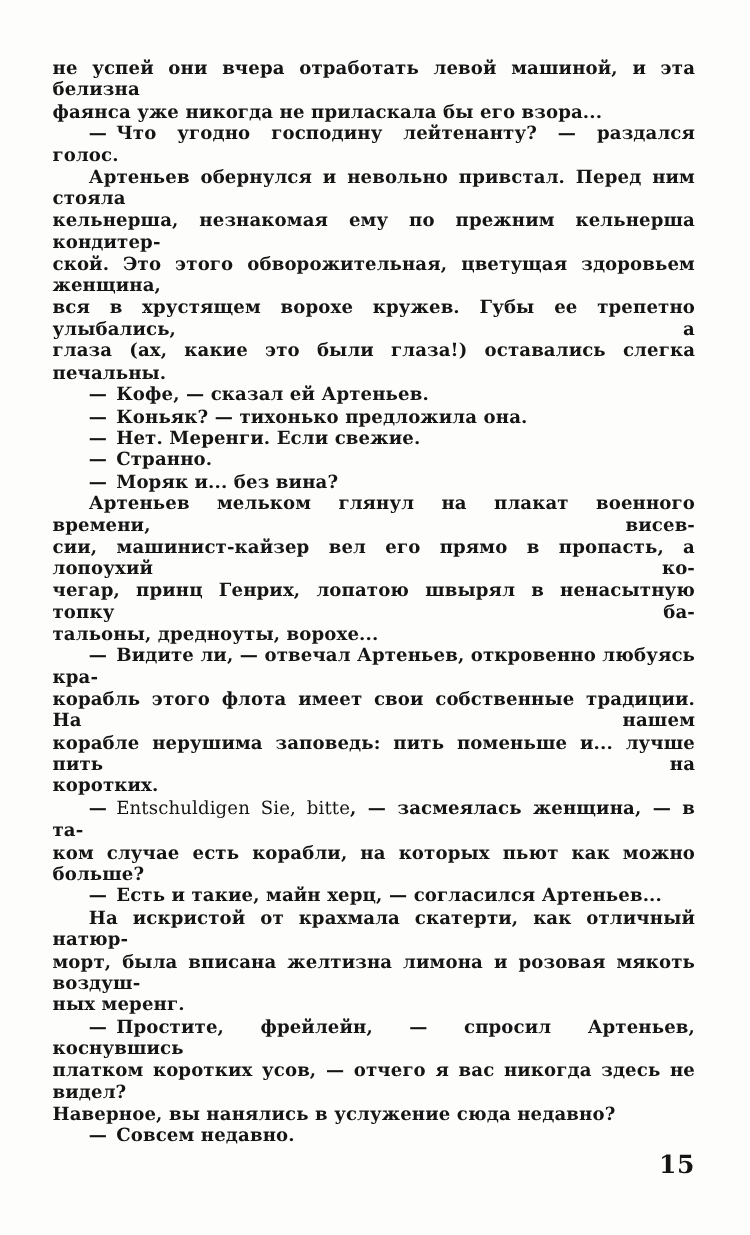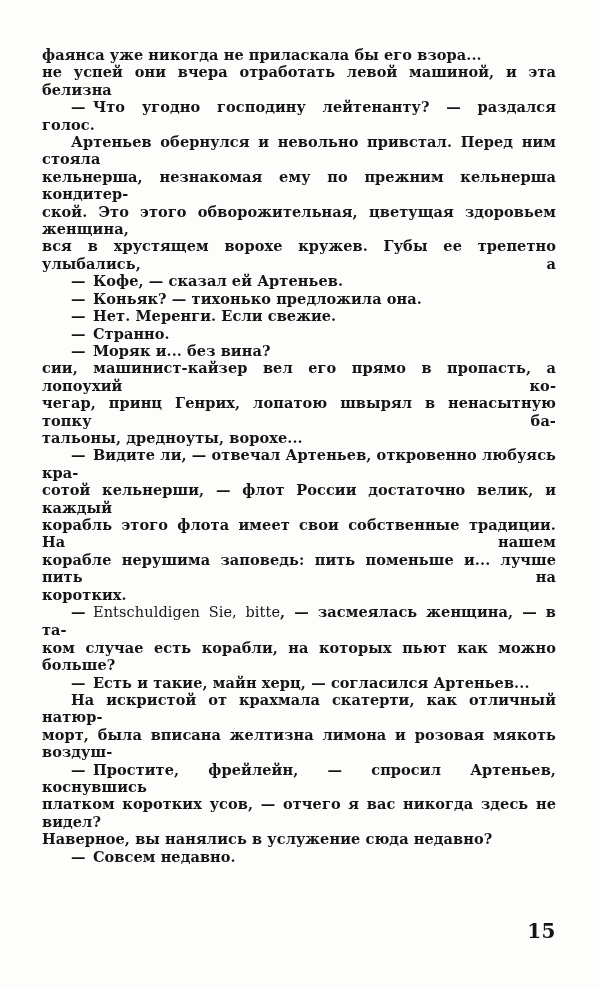--- a/index.html
+++ b/index.html
@@ -47,44 +47,46 @@
     font-size: 20px;
     font-weight: 700;
     letter-spacing: 0.5px;
   }
 </style>
 </head>
 <body>
 
 <div class="page">
   <div class="text-column">
+      <div class="line">не успей они вчера отработать левой машиной, и эта белизна</div>
       <div class="line para-last">фаянса уже никогда не приласкала бы его взора...</div>
-      <div class="line">не успей они вчера отработать левой машиной, и эта белизна</div>
       <div class="line para-first para-last">— Что угодно господину лейтенанту? — раздался голос.</div>
       <div class="line para-first">Артеньев обернулся и невольно привстал. Перед ним стояла</div>
       <div class="line">кельнерша, незнакомая ему по прежним кельнерша кондитер-</div>
       <div class="line">ской. Это этого обворожительная, цветущая здоровьем женщина,</div>
       <div class="line">вся в хрустящем ворохе кружев. Губы ее трепетно улыбались, а</div>
+      <div class="line para-last">глаза (ах, какие это были глаза!) оставались слегка печальны.</div>
       <div class="line para-first para-last">— Кофе, — сказал ей Артеньев.</div>
       <div class="line para-first para-last">— Коньяк? — тихонько предложила она.</div>
       <div class="line para-first para-last">— Нет. Меренги. Если свежие.</div>
       <div class="line para-first para-last">— Странно.</div>
       <div class="line para-first para-last">— Моряк и... без вина?</div>
+      <div class="line para-first">Артеньев мельком глянул на плакат военного времени, висев-</div>
       <div class="line">сии, машинист-кайзер вел его прямо в пропасть, а лопоухий ко-</div>
       <div class="line">чегар, принц Генрих, лопатою швырял в ненасытную топку ба-</div>
       <div class="line para-last">тальоны, дредноуты, ворохе...</div>
       <div class="line para-first">— Видите ли, — отвечал Артеньев, откровенно любуясь кра-</div>
-      <div class="line">сотой кельнерши, — флот России достаточно велик, и каждый</div>
       <div class="line">корабль этого флота имеет свои собственные традиции. На нашем</div>
       <div class="line">корабле нерушима заповедь: пить поменьше и... лучше пить на</div>
       <div class="line para-last">коротких.</div>
       <div class="line para-first">— <span class="latin">Entschuldigen Sie, bitte</span>, — засмеялась женщина, — в та-</div>
       <div class="line para-last">ком случае есть корабли, на которых пьют как можно больше?</div>
       <div class="line para-first para-last">— Есть и такие, майн херц, — согласился Артеньев...</div>
       <div class="line para-first">На искристой от крахмала скатерти, как отличный натюр-</div>
       <div class="line">морт, была вписана желтизна лимона и розовая мякоть воздуш-</div>
+      <div class="line para-last">ных меренг.</div>
       <div class="line para-first">— Простите, фрейлейн, — спросил Артеньев, коснувшись</div>
       <div class="line">платком коротких усов, — отчего я вас никогда здесь не видел?</div>
       <div class="line para-last">Наверное, вы нанялись в услужение сюда недавно?</div>
       <div class="line para-first para-last">— Совсем недавно.</div>
     </div>
   <div class="page-number">15</div>
 </div>
 
 </body></html>

